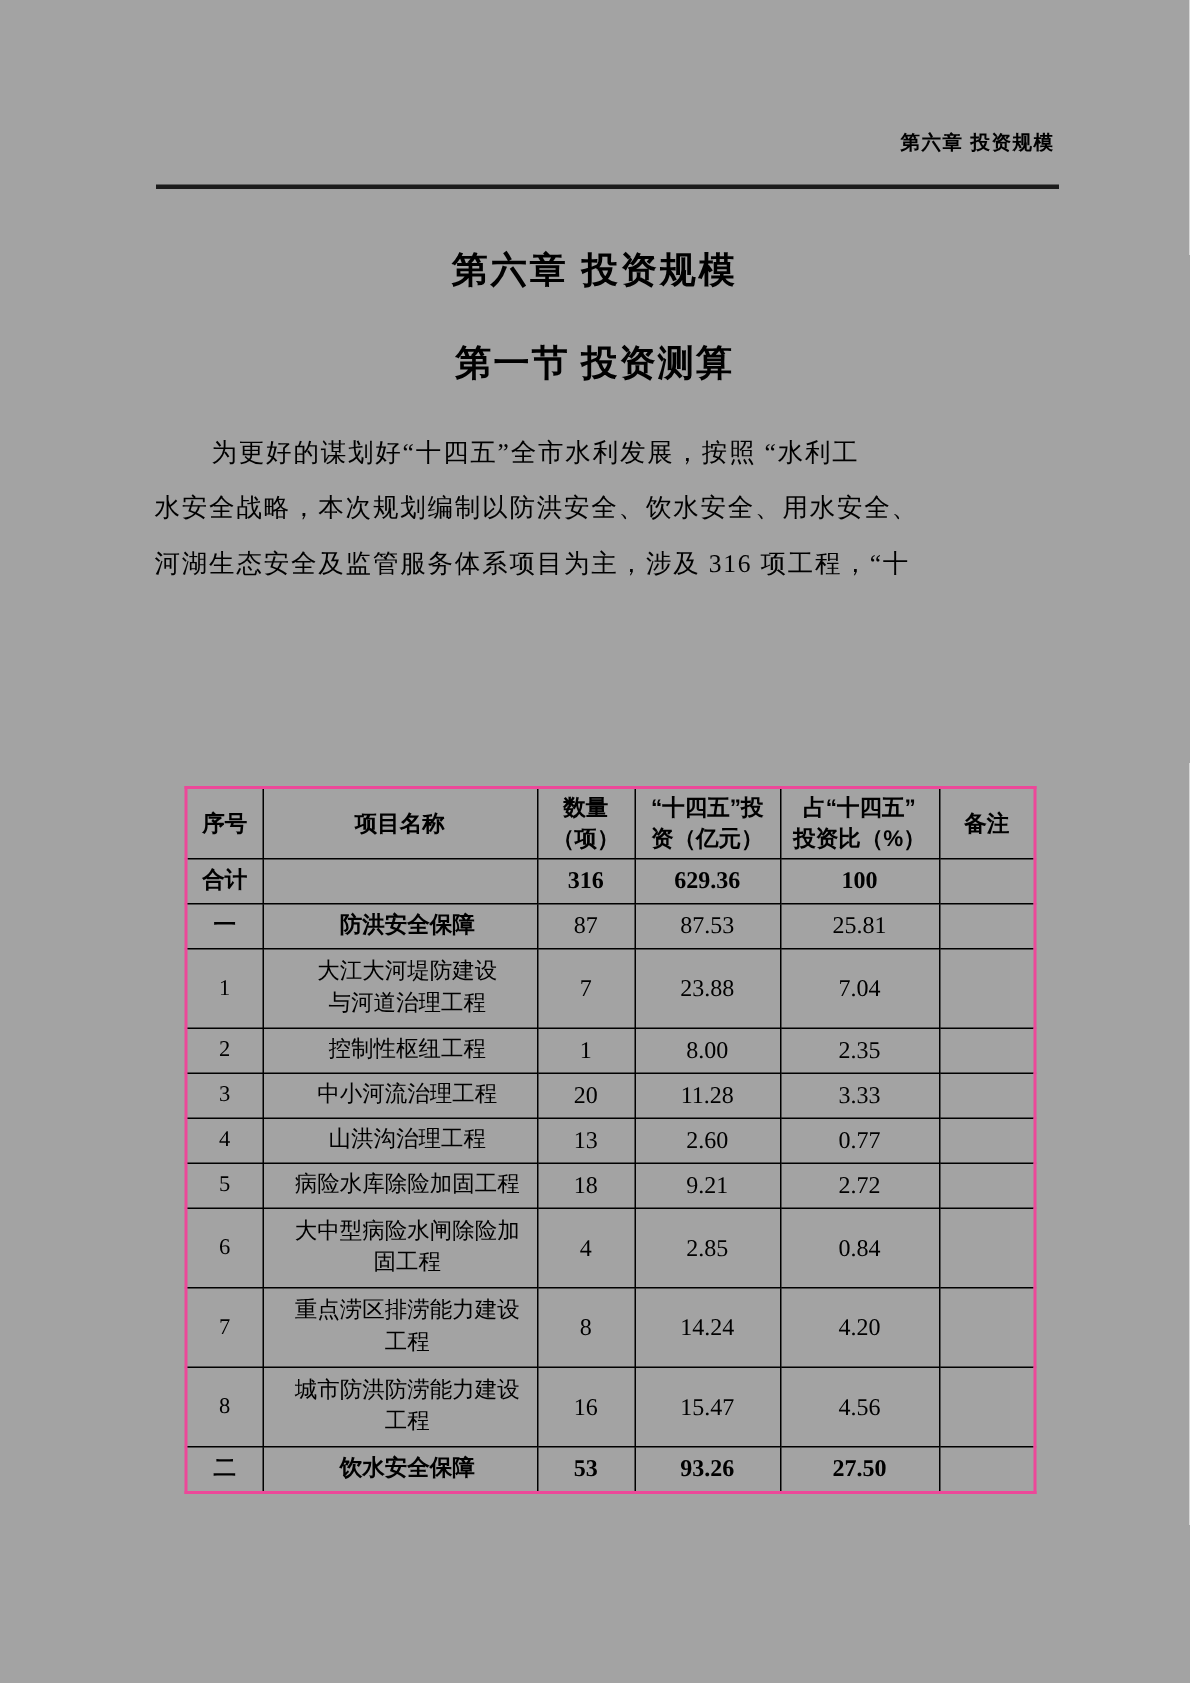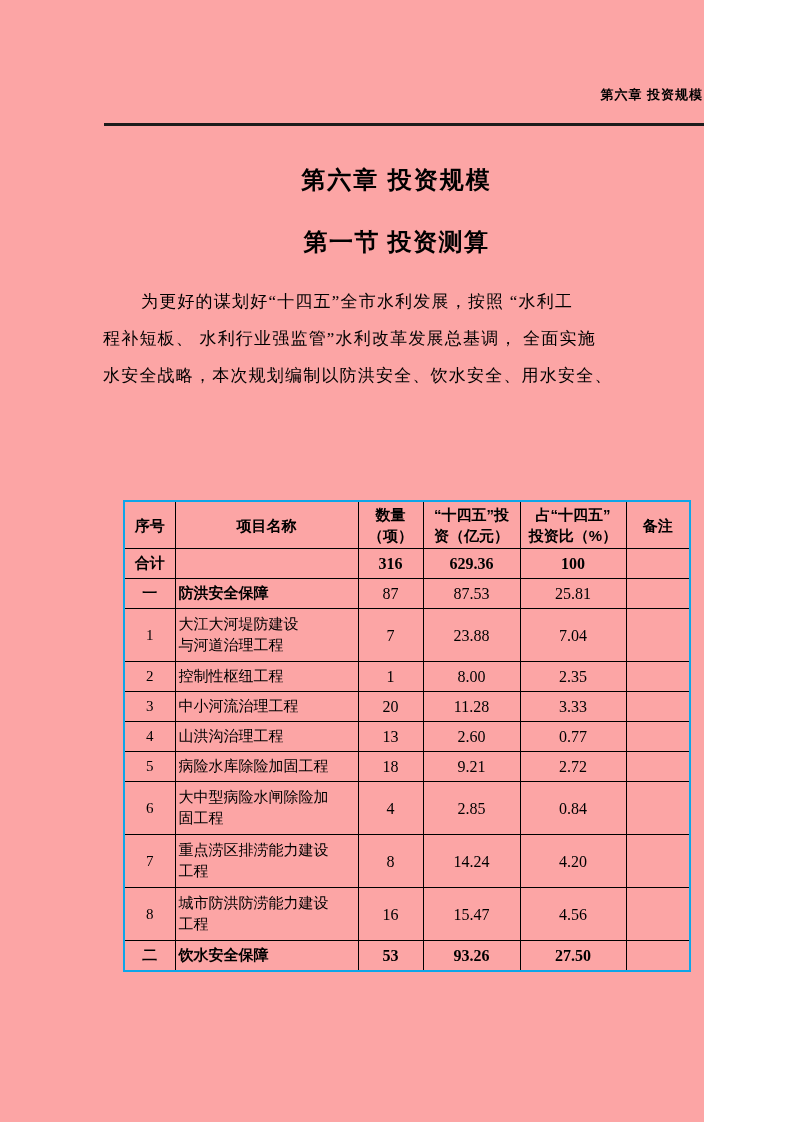--- a/index.html
+++ b/index.html
@@ -1,19 +1,19 @@
 <!DOCTYPE html>
 <html><head>
 <meta charset="utf-8">
 <style>
   html, body { margin:0; padding:0; background:#ffffff; }
   .page {
     position:relative;
-    width:704px; height:1122px;
-    background:#fca5a5;
+    width:793px; height:1122px;
+    background:#a3a3a3;
     color:#000;
     font-family:"Liberation Serif", serif;
     overflow:hidden;
   }
   
   .hdr-text {
     position:absolute; top:86px; left:0; width:703px;
     text-align:right;
     font-family:"Liberation Sans", sans-serif;
     font-weight:bold; font-size:13px; letter-spacing:1px;
@@ -42,41 +42,41 @@
   }
   .para .line { height:37px; line-height:37px; white-space:nowrap; }
   .para .line.first { padding-left:38px; }
   
   .tbl-caption {
     position:absolute; top:476px; left:0; width:793px;
     text-align:center; font-size:16.5px; letter-spacing:0.5px;
   }
   
   table.invest {
-    position:absolute; top:500px; left:123px;
+    position:absolute; top:524px; left:123px;
     width:566px;
     border-collapse:collapse; table-layout:fixed;
-    border:2px solid #0ea5e9;
+    border:2px solid #ec4899;
   }
   table.invest th, table.invest td {
     border:1.5px solid #000;
     padding:0; vertical-align:middle;
   }
   table.invest th {
     font-family:"Liberation Sans", sans-serif;
     font-weight:bold; font-size:15px; line-height:21px;
     height:46px; text-align:center;
   }
   table.invest td {
     font-size:15px; line-height:21px;
     height:29px; text-align:center;
   }
   table.invest tr.tall td { height:52px; }
   table.invest td.name {
-    text-align:left; padding-left:3px; padding-right:4px;
+    text-align:center; padding-left:14px; padding-right:4px;
     white-space:pre-line;
   }
   table.invest td.num-val {
     font-family:"Liberation Serif", serif; font-size:16px;
   }
   .b { font-weight:bold; }
   
   .page-num {
     position:absolute; top:1023px; left:0; width:793px;
     text-align:center; font-size:13px;
@@ -88,22 +88,22 @@
 <div class="page">
 
   <div class="hdr-text">第六章 投资规模</div>
   <div class="hdr-rule"></div>
 
   <div class="chapter-title">第六章 投资规模</div>
   <div class="section-title">第一节 投资测算</div>
 
   <div class="para">
     <div class="line first">为更好的谋划好“十四五”全市水利发展，按照 “水利工</div>
-    <div class="line">程补短板、 水利行业强监管”水利改革发展总基调， 全面实施</div>
     <div class="line">水安全战略，本次规划编制以防洪安全、饮水安全、用水安全、</div>
+    <div class="line">河湖生态安全及监管服务体系项目为主，涉及 316 项工程，“十</div>
   </div>
 
 
   <table class="invest">
     <colgroup>
       <col style="width:51px">
       <col style="width:183px">
       <col style="width:65px">
       <col style="width:97px">
       <col style="width:106px">

